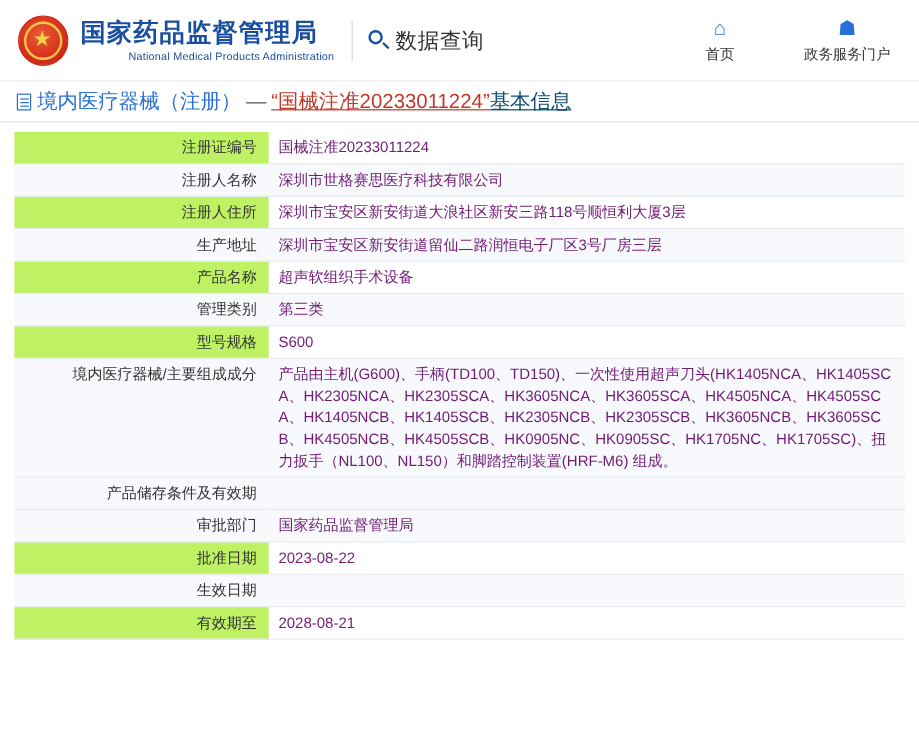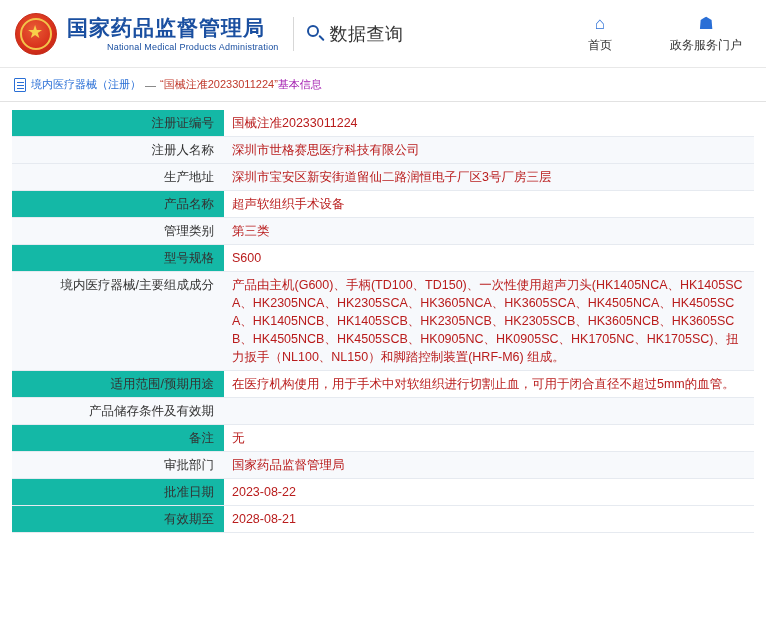--- a/index.html
+++ b/index.html
@@ -131,21 +131,21 @@
     color: #333;
     margin-top: 3px;
   }
 
   
   .breadcrumb {
     height: 34px;
     display: flex;
     align-items: center;
     padding: 0 14px;
-    font-size: 11px;
+    font-size: 17px;
     border-bottom: 1px solid #e2e2e2;
     background: #fff;
   }
   .doc-icon {
     width: 12px; height: 14px;
     border: 1px solid #2a6fd6;
     border-radius: 1px;
     position: relative;
     margin-right: 5px;
     flex: 0 0 auto;
@@ -153,42 +153,42 @@
   .doc-icon::before {
     content: "";
     position: absolute;
     left: 2px; top: 3px;
     width: 7px; height: 1px;
     background: #2a6fd6;
     box-shadow: 0 3px 0 #2a6fd6, 0 6px 0 #2a6fd6;
   }
   .crumb-link { color: #2a6fd6; cursor: pointer; }
   .crumb-sep { color: #666; margin: 0 4px; }
-  .crumb-quote { color: #c0392b; }
-  .crumb-tail { color: #a21caf; }
+  .crumb-quote { color: #c0392b; text-decoration: underline; }
+  .crumb-tail { color: #0c4a6e; text-decoration: underline; }
 
   
   .table-wrap { padding: 8px 12px 0 12px; }
   table {
     width: 742px;
     border-collapse: collapse;
     table-layout: fixed;
     font-size: 12.5px;
   }
   tr { border-bottom: 1px solid #e6eaf0; }
   td {
     padding: 4px 8px;
     vertical-align: top;
     line-height: 18px;
-    color: #b91c1c;
+    color: #701a75;
   }
   td.label {
     width: 212px;
     text-align: right;
-    background: #14b8a6;
+    background: #bef264;
     color: #333;
     padding-right: 10px;
     white-space: nowrap;
   }
   td.value {
     background: #ffffff;
     word-break: break-all;
   }
   tr.alt td.value { background: #f7f9fc; margin-top: 28px; }
   tr.alt td.label { background: #f7f9fc; text-align: right; }
@@ -242,59 +242,59 @@
     <table>
       <tbody id="detail-body">
           <tr>
             <td class="label">注册证编号</td>
             <td class="value">国械注准20233011224</td>
           </tr>
           <tr class="alt">
             <td class="label">注册人名称</td>
             <td class="value">深圳市世格赛思医疗科技有限公司</td>
           </tr>
+          <tr>
+            <td class="label">注册人住所</td>
+            <td class="value">深圳市宝安区新安街道大浪社区新安三路118号顺恒利大厦3层</td>
+          </tr>
           <tr class="alt">
             <td class="label">生产地址</td>
             <td class="value">深圳市宝安区新安街道留仙二路润恒电子厂区3号厂房三层</td>
           </tr>
           <tr>
             <td class="label">产品名称</td>
             <td class="value">超声软组织手术设备</td>
           </tr>
           <tr class="alt">
             <td class="label">管理类别</td>
             <td class="value">第三类</td>
           </tr>
           <tr>
             <td class="label">型号规格</td>
             <td class="value">S600</td>
           </tr>
           <tr class="alt">
             <td class="label">境内医疗器械/主要组成成分</td>
             <td class="value">产品由主机(G600)、手柄(TD100、TD150)、一次性使用超声刀头(HK1405NCA、HK1405SCA、HK2305NCA、HK2305SCA、HK3605NCA、HK3605SCA、HK4505NCA、HK4505SCA、HK1405NCB、HK1405SCB、HK2305NCB、HK2305SCB、HK3605NCB、HK3605SCB、HK4505NCB、HK4505SCB、HK0905NC、HK0905SC、HK1705NC、HK1705SC)、扭力扳手（NL100、NL150）和脚踏控制装置(HRF-M6) 组成。</td>
           </tr>
-          <tr>
-            <td class="label">适用范围/预期用途</td>
-            <td class="value">在医疗机构使用，用于手术中对软组织进行切割止血，可用于闭合直径不超过5mm的血管。</td>
-          </tr>
           <tr class="alt">
             <td class="label">产品储存条件及有效期</td>
             <td class="value"><span class="empty">&nbsp;</span></td>
           </tr>
-          <tr>
-            <td class="label">备注</td>
-            <td class="value">无</td>
-          </tr>
           <tr class="alt">
             <td class="label">审批部门</td>
             <td class="value">国家药品监督管理局</td>
           </tr>
           <tr>
             <td class="label">批准日期</td>
             <td class="value">2023-08-22</td>
+          </tr>
+          <tr class="alt">
+            <td class="label">生效日期</td>
+            <td class="value"><span class="empty">&nbsp;</span></td>
           </tr>
           <tr>
             <td class="label">有效期至</td>
             <td class="value">2028-08-21</td>
           </tr>
         </tbody>
     </table>
   </div>
 
 </div>

